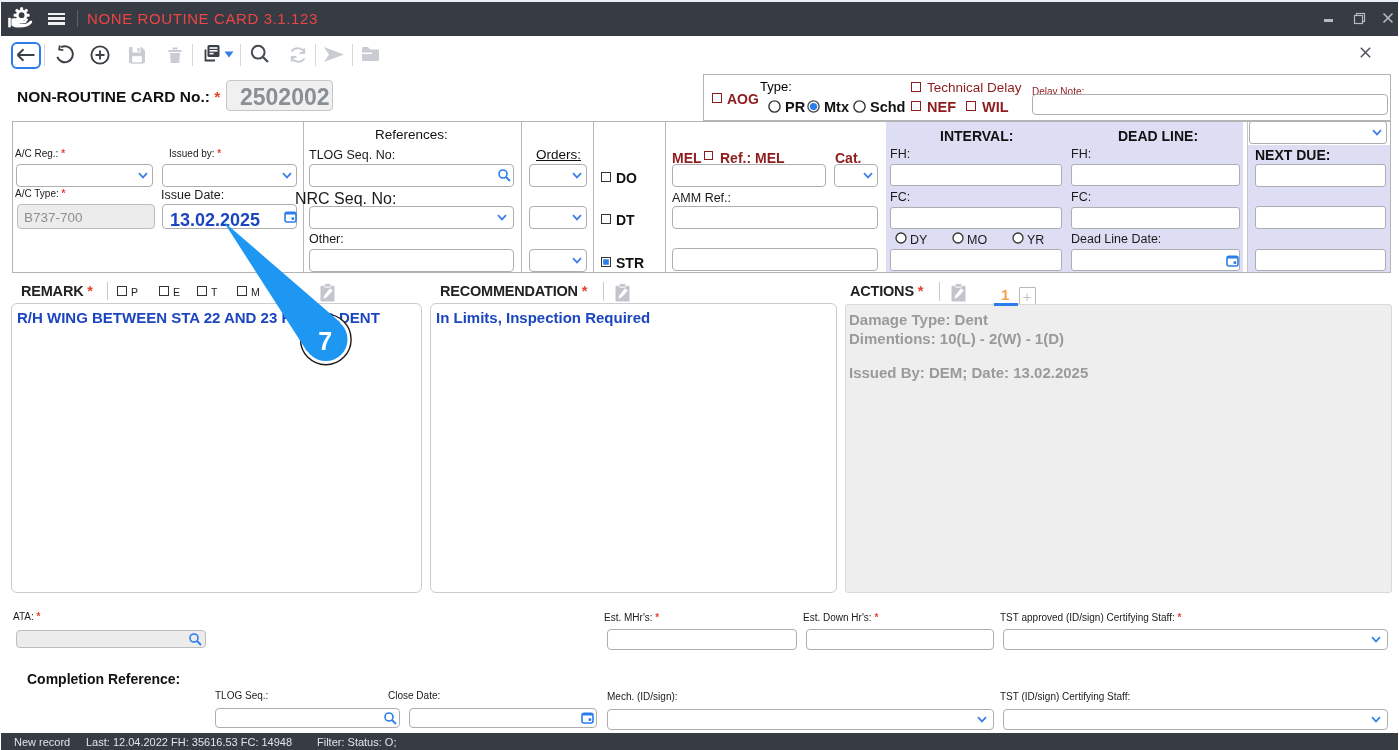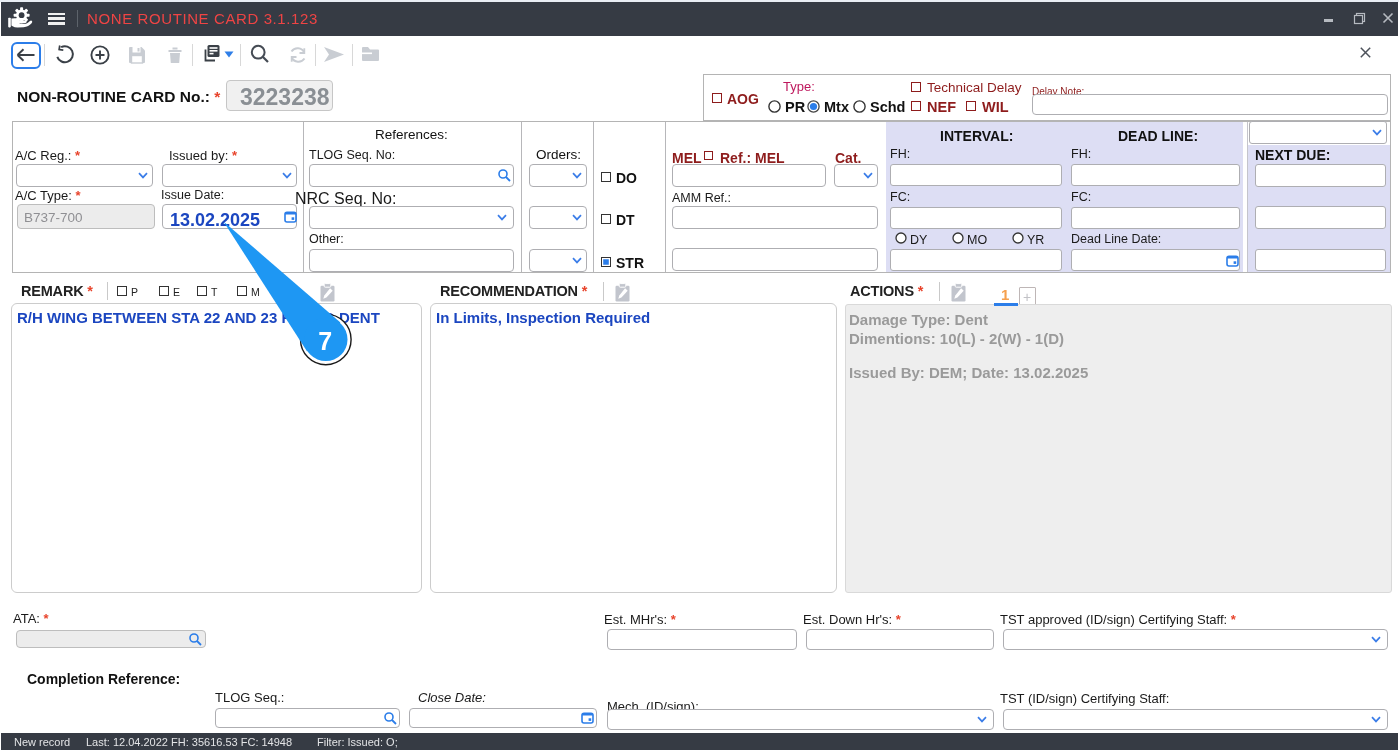--- a/index.html
+++ b/index.html
@@ -1,18 +1,18 @@
 <!DOCTYPE html>
 <html><head>
 <meta charset="utf-8">
 <style>
 * { margin:0; padding:0; box-sizing:border-box; }
 html,body { width:1399px; height:750px; background:#fff; font-family:"Liberation Sans", sans-serif; overflow:hidden; position:relative; }
 .abs { position:absolute; }
-.lbl { position:absolute; font-size:13px; color:#1a1a1a; white-space:nowrap; }
+.lbl { position:absolute; font-size:10px; color:#1a1a1a; white-space:nowrap; }
 .star { color:#e8442c; font-weight:bold; }
 .inp { position:absolute; background:#fff; border:1px solid #aeaeb2; border-radius:4px; }
 .inpg { position:absolute; background:#ececec; border:1px solid #bdbdbd; border-radius:4px; }
 .maroon { color:#8e1c1c; }
 .bluetxt { color:#1b46c0; font-weight:bold; }
 .hdr { position:absolute; font-weight:bold; font-size:14px; color:#111; white-space:nowrap; }
 .cb { position:absolute; border:1.6px solid #333; background:#fff; }
 .cbm { position:absolute; border:1.5px solid #8e1c1c; background:#fff; }
 .vline { position:absolute; width:1px; background:#b7b7ba; }
 .sep { position:absolute; width:1px; background:#d8d8d8; }
@@ -125,26 +125,26 @@
   <path d="M1 3 Q1 2 2 2 L7 2 L9 4.5 L17 4.5 Q18 4.5 18 5.5 L18 15 Q18 16 17 16 L2 16 Q1 16 1 15 Z" fill="#c9cdd3"></path>
   <rect x="1" y="7.5" width="10" height="1.6" fill="#fff"></rect>
 </svg>
 
 <svg style="left:1360px;top:47px;" width="11" height="11" viewBox="0 0 11 11">
   <path d="M0.8 0.8 L10.2 10.2 M10.2 0.8 L0.8 10.2" stroke="#4d525b" stroke-width="1.5"></path>
 </svg>
 
 <div class="abs" style="left:17px;top:88px;font-size:15.5px;font-weight:bold;color:#111;">NON-ROUTINE CARD No.: <span class="star">*</span></div>
 <div class="abs" style="left:226px;top:80px;width:107px;height:31px;background:#f0f0f0;border:1px solid #c6c6c6;border-radius:4px;"></div>
-<div class="abs" style="left:240px;top:84px;font-size:23px;font-weight:bold;color:#8a8f94;">3223238</div>
+<div class="abs" style="left:240px;top:84px;font-size:23px;font-weight:bold;color:#8a8f94;">2502002</div>
 
 <div class="abs" style="left:703px;top:74px;width:688px;height:47px;border:1px solid #b4b4b4;background:#fff;"></div>
 <div class="cbm" style="left:712px;top:93px;width:10px;height:10px;"></div>
 <div class="abs maroon" style="left:727px;top:91px;font-size:14px;font-weight:bold;">AOG</div>
-<div class="abs" style="left:783px;top:79px;font-size:13px;color:#be185d;">Type:</div>
+<div class="abs" style="left:760px;top:79px;font-size:13px;color:#000000;">Type:</div>
 <svg style="left:768px;top:100px;" width="13" height="13" viewBox="0 0 13 13">
     <circle cx="6.5" cy="6.5" r="5.6" fill="#fff" stroke="#333" stroke-width="1.4"></circle>
   </svg>
 <div class="abs" style="left:785px;top:99px;font-size:14.5px;font-weight:bold;color:#111;">PR</div>
 <svg style="left:807px;top:100px;" width="13" height="13" viewBox="0 0 13 13">
     <circle cx="6.5" cy="6.5" r="5.6" fill="#fff" stroke="#444" stroke-width="1.3"></circle>
     <circle cx="6.5" cy="6.5" r="3.6" fill="#2b7de9"></circle>
   </svg>
 <div class="abs" style="left:824px;top:99px;font-size:14.5px;font-weight:bold;color:#111;">Mtx</div>
 <svg style="left:853px;top:100px;" width="13" height="13" viewBox="0 0 13 13">
@@ -199,21 +199,21 @@
     <path d="M8 8 L12 12" stroke="#2b7de9" stroke-width="1.8"></path>
   </svg>
 <div class="lbl" style="left:295px;top:190px;font-size:16px;">NRC Seq. No:</div>
 <div class="inp" style="left:309px;top:206px;width:205px;height:23px;"></div>
 <svg style="left:497px;top:214px;" width="10" height="7" viewBox="0 0 10 7">
     <path d="M1 1.2 L5 5.4 L9 1.2" stroke="#3b7de8" stroke-width="1.7" fill="none"></path>
   </svg>
 <div class="lbl" style="left:309px;top:232px;font-size:12.5px;">Other:</div>
 <div class="inp" style="left:309px;top:249px;width:205px;height:23px;"></div>
 
-<div class="abs" style="left:536px;top:147px;font-size:13.5px;color:#111;">Orders:</div>
+<div class="abs" style="left:536px;top:147px;font-size:13.5px;color:#111;text-decoration:underline;">Orders:</div>
 <div class="inp" style="left:529px;top:164px;width:58px;height:23px;"></div>
 <svg style="left:572px;top:172px;" width="10" height="7" viewBox="0 0 10 7">
     <path d="M1 1.2 L5 5.4 L9 1.2" stroke="#3b7de8" stroke-width="1.7" fill="none"></path>
   </svg>
 <div class="inp" style="left:529px;top:206px;width:58px;height:23px;"></div>
 <svg style="left:572px;top:214px;" width="10" height="7" viewBox="0 0 10 7">
     <path d="M1 1.2 L5 5.4 L9 1.2" stroke="#3b7de8" stroke-width="1.7" fill="none"></path>
   </svg>
 <div class="inp" style="left:529px;top:249px;width:58px;height:23px;"></div>
 <svg style="left:572px;top:257px;" width="10" height="7" viewBox="0 0 10 7">
@@ -339,41 +339,41 @@
     <path d="M1 1.2 L5 5.4 L9 1.2" stroke="#3b7de8" stroke-width="1.7" fill="none"></path>
   </svg>
 
 <div class="abs" style="left:27px;top:671px;font-size:14px;font-weight:bold;color:#111;">Completion Reference:</div>
 <div class="lbl" style="left:215px;top:690px;">TLOG Seq.:</div>
 <div class="inp" style="left:215px;top:708px;width:185px;height:20px;"></div>
 <svg style="left:384px;top:712px;" width="13" height="13" viewBox="0 0 13 13">
     <circle cx="5" cy="5" r="4" stroke="#2b7de9" stroke-width="1.6" fill="none"></circle>
     <path d="M8 8 L12 12" stroke="#2b7de9" stroke-width="1.8"></path>
   </svg>
-<div class="lbl" style="left:418px;top:690px;font-style:italic;">Close Date:</div>
+<div class="lbl" style="left:388px;top:690px;">Close Date:</div>
 <div class="inp" style="left:409px;top:708px;width:188px;height:20px;"></div>
 <svg style="left:581px;top:711px;" width="13" height="13" viewBox="0 0 13 13">
   <rect x="1" y="2.2" width="11" height="9.8" rx="2" fill="none" stroke="#2b7de9" stroke-width="1.6"></rect>
   <path d="M1 4.6 L12 4.6 L12 4.2 Q12 2.2 10 2.2 L3 2.2 Q1 2.2 1 4.2 Z" fill="#2b7de9"></path>
   <rect x="7.6" y="7.3" width="2.6" height="2.6" fill="#2b7de9"></rect>
 </svg>
-<div class="lbl" style="left:607px;top:691px;margin-top:8px;">Mech. (ID/sign):</div>
+<div class="lbl" style="left:607px;top:691px;">Mech. (ID/sign):</div>
 <div class="inp" style="left:607px;top:709px;width:387px;height:21px;"></div>
 <svg style="left:977px;top:716px;" width="10" height="7" viewBox="0 0 10 7">
     <path d="M1 1.2 L5 5.4 L9 1.2" stroke="#3b7de8" stroke-width="1.7" fill="none"></path>
   </svg>
 <div class="lbl" style="left:1000px;top:691px;">TST (ID/sign) Certifying Staff:</div>
 <div class="inp" style="left:1003px;top:709px;width:385px;height:21px;"></div>
 <svg style="left:1371px;top:716px;" width="10" height="7" viewBox="0 0 10 7">
     <path d="M1 1.2 L5 5.4 L9 1.2" stroke="#3b7de8" stroke-width="1.7" fill="none"></path>
   </svg>
 
 <div class="abs" style="left:1px;top:733px;width:1397px;height:17px;background:#363b44;"></div>
 <div class="abs" style="left:14px;top:736px;font-size:11px;color:#e3e4e6;">New record</div>
 <div class="abs" style="left:86px;top:736px;font-size:11px;color:#e3e4e6;">Last: 12.04.2022 FH: 35616.53 FC: 14948</div>
-<div class="abs" style="left:317px;top:736px;font-size:11px;color:#e3e4e6;">Filter: Issued: O;</div>
+<div class="abs" style="left:317px;top:736px;font-size:11px;color:#e3e4e6;">Filter: Status: O;</div>
 
 <svg style="left:0;top:0;z-index:50;" width="1399" height="750" viewBox="0 0 1399 750">
   <circle cx="325.8" cy="339.4" r="25.3" fill="#fff" stroke="#1a1a1a" stroke-width="1.4"></circle>
   <polygon points="223.5,221.5 340.4,322.5 307.1,351.5" fill="#1e97f3"></polygon>
   <circle cx="325.8" cy="339.4" r="21.7" fill="#1e97f3"></circle>
   <text x="325.3" y="350" font-size="25" font-weight="bold" fill="#fff" text-anchor="middle" font-family="Liberation Sans, sans-serif">7</text>
 </svg>
 
 </body></html>

